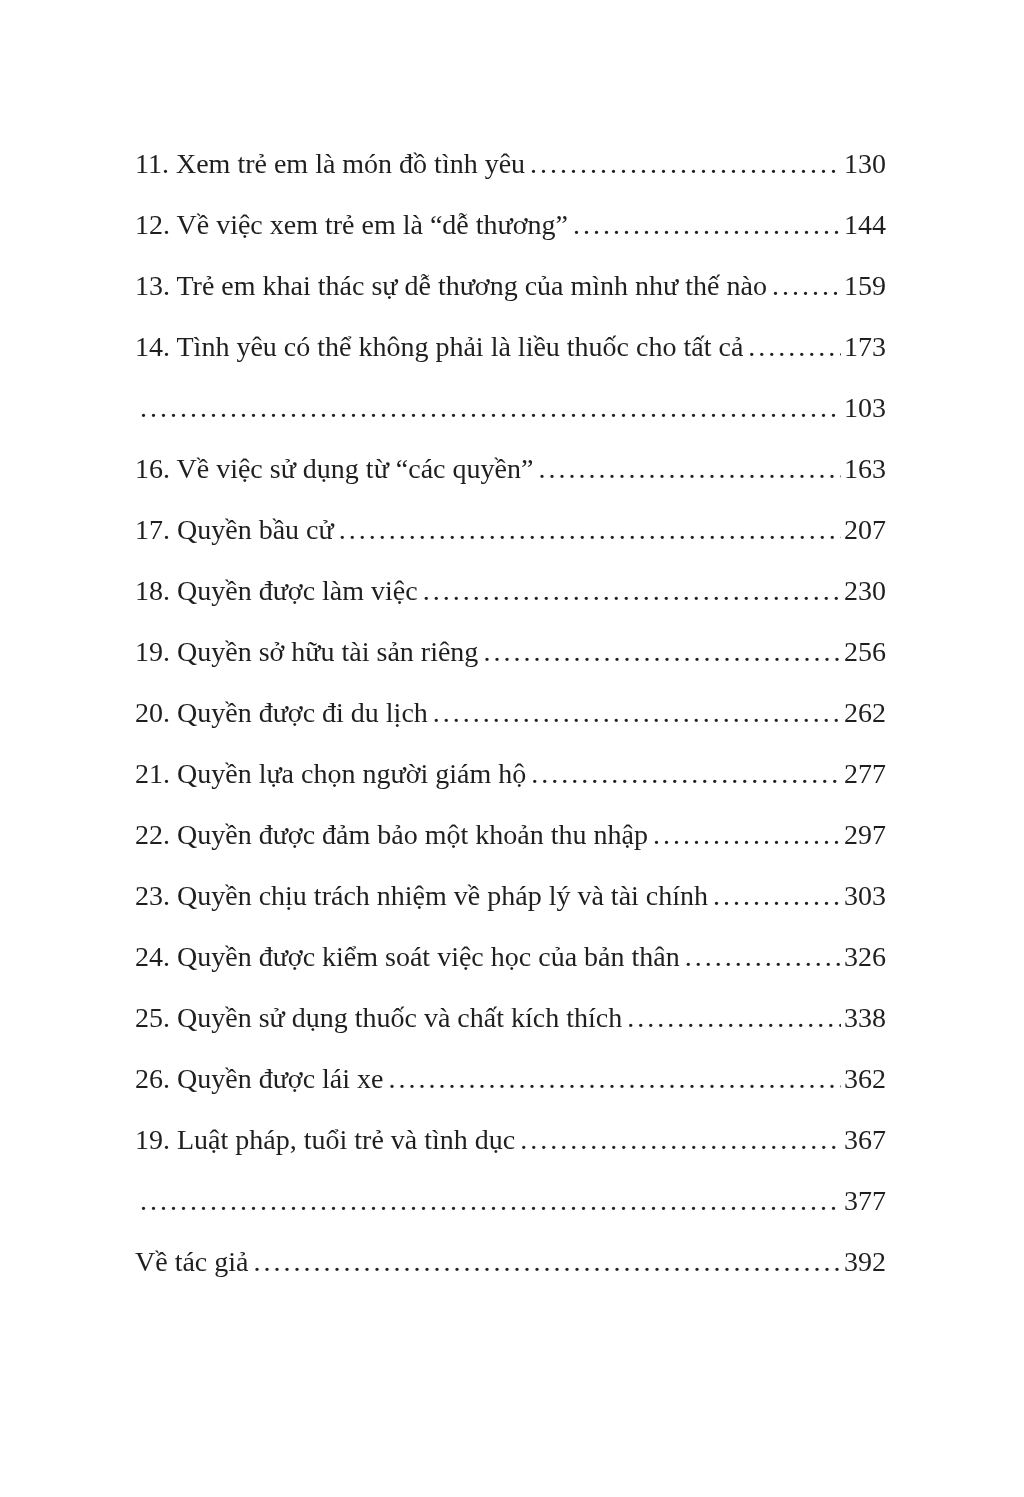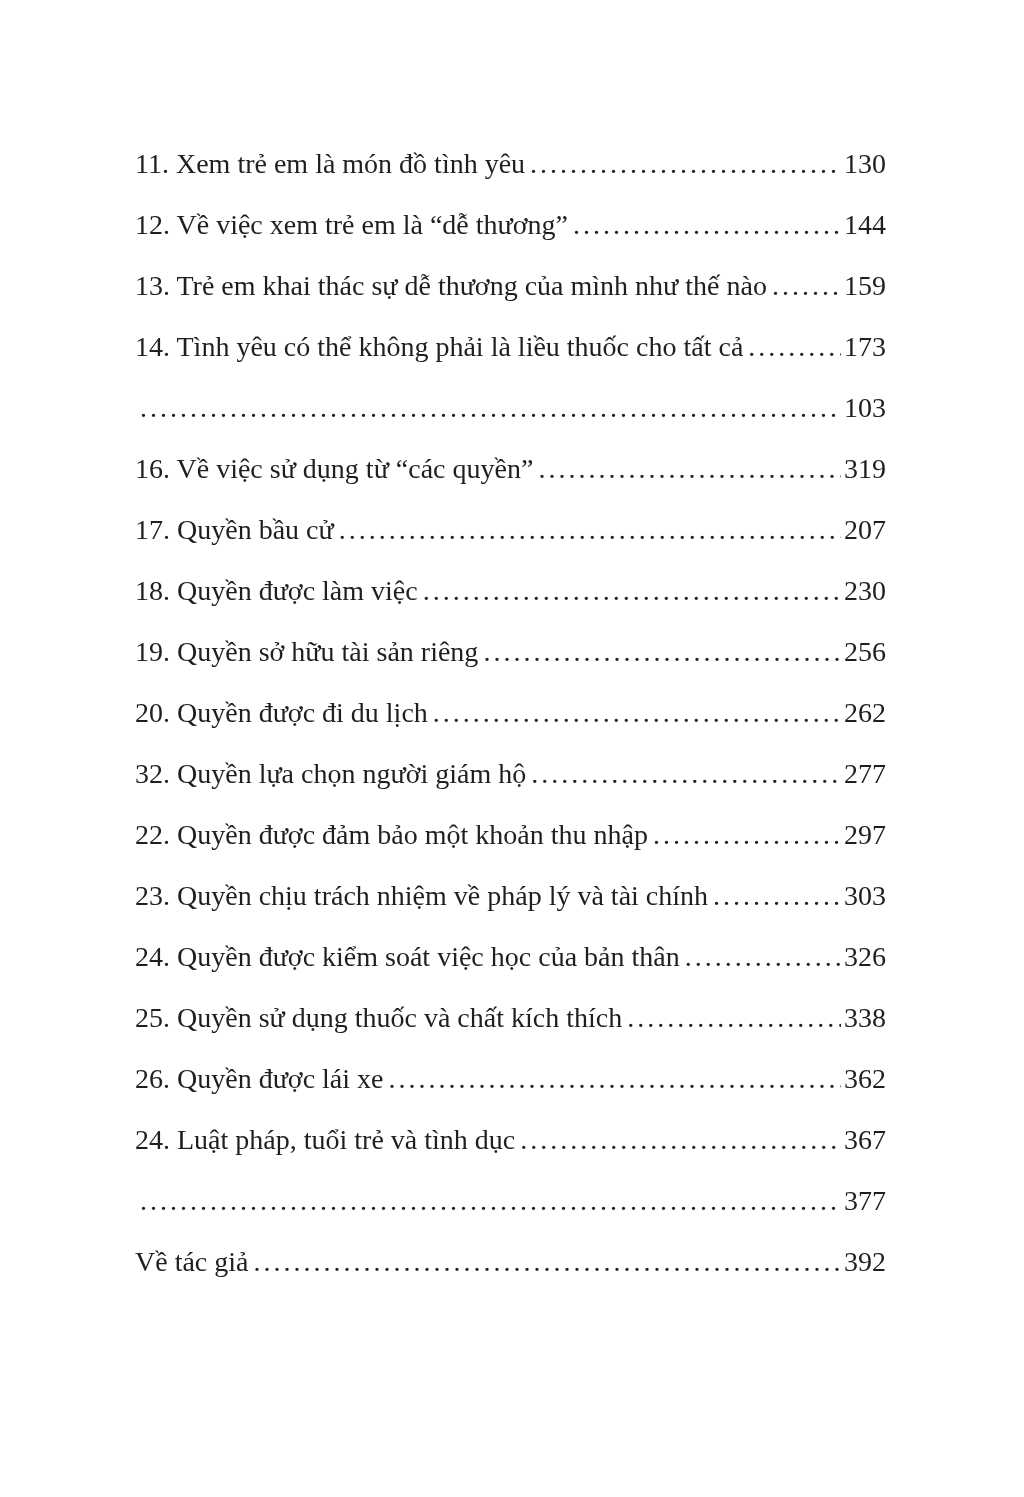--- a/index.html
+++ b/index.html
@@ -74,21 +74,21 @@
   </div>
 
   <div class="toc-row">
     <span class="toc-leader">............................................................................................................................................</span>
     <span class="toc-page">103</span>
   </div>
 
   <div class="toc-row">
     <span class="toc-label">16. Về việc sử dụng từ “các quyền”</span>
     <span class="toc-leader">............................................................................................................................................</span>
-    <span class="toc-page">319</span>
+    <span class="toc-page">163</span>
   </div>
 
   <div class="toc-row">
     <span class="toc-label">17. Quyền bầu cử</span>
     <span class="toc-leader">............................................................................................................................................</span>
     <span class="toc-page">207</span>
   </div>
 
   <div class="toc-row">
     <span class="toc-label">18. Quyền được làm việc</span>
@@ -102,21 +102,21 @@
     <span class="toc-page">256</span>
   </div>
 
   <div class="toc-row">
     <span class="toc-label">20. Quyền được đi du lịch</span>
     <span class="toc-leader">............................................................................................................................................</span>
     <span class="toc-page">262</span>
   </div>
 
   <div class="toc-row">
-    <span class="toc-label">32. Quyền lựa chọn người giám hộ</span>
+    <span class="toc-label">21. Quyền lựa chọn người giám hộ</span>
     <span class="toc-leader">............................................................................................................................................</span>
     <span class="toc-page">277</span>
   </div>
 
   <div class="toc-row">
     <span class="toc-label">22. Quyền được đảm bảo một khoản thu nhập</span>
     <span class="toc-leader">............................................................................................................................................</span>
     <span class="toc-page">297</span>
   </div>
 
@@ -138,21 +138,21 @@
     <span class="toc-page">338</span>
   </div>
 
   <div class="toc-row">
     <span class="toc-label">26. Quyền được lái xe</span>
     <span class="toc-leader">............................................................................................................................................</span>
     <span class="toc-page">362</span>
   </div>
 
   <div class="toc-row">
-    <span class="toc-label">24. Luật pháp, tuổi trẻ và tình dục</span>
+    <span class="toc-label">19. Luật pháp, tuổi trẻ và tình dục</span>
     <span class="toc-leader">............................................................................................................................................</span>
     <span class="toc-page">367</span>
   </div>
 
   <div class="toc-row">
     <span class="toc-leader">............................................................................................................................................</span>
     <span class="toc-page">377</span>
   </div>
 
   <div class="toc-row">

